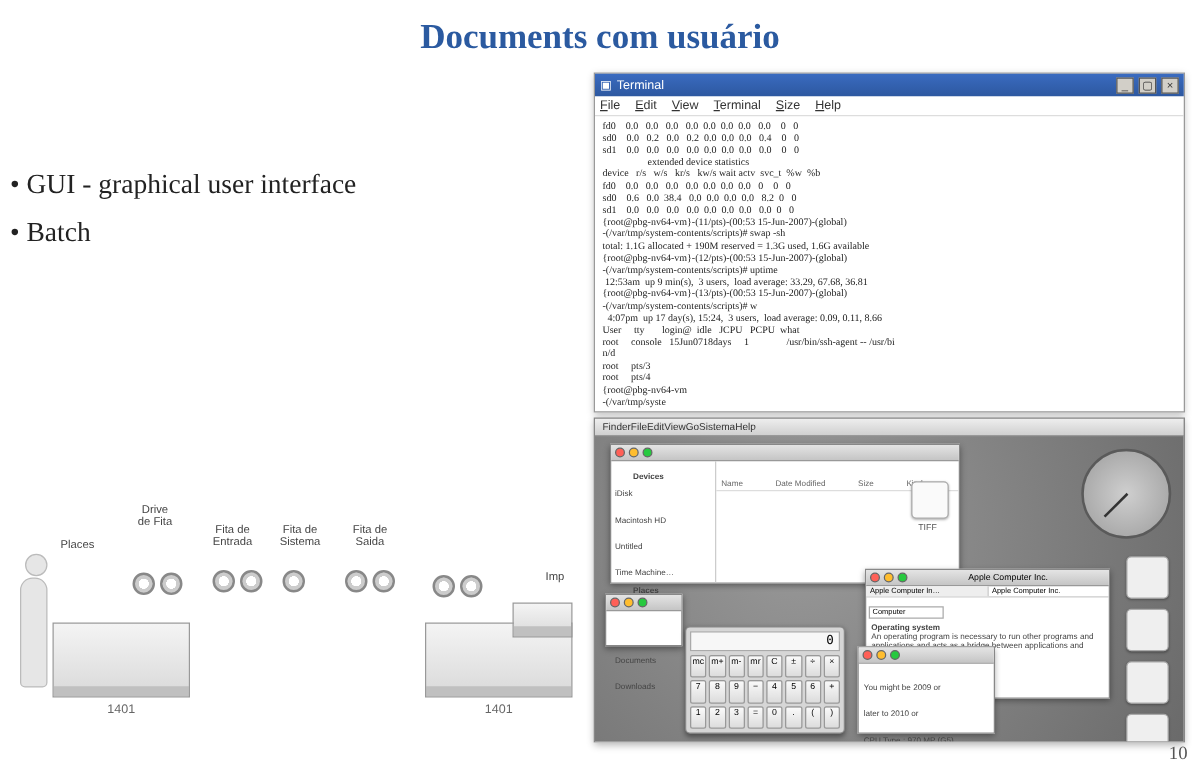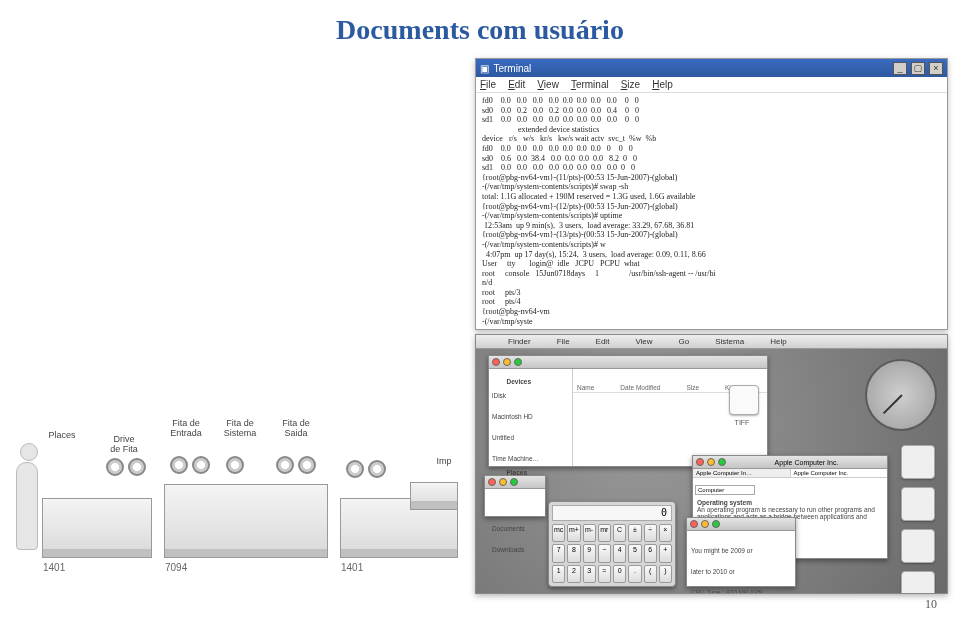--- a/index.html
+++ b/index.html
@@ -102,20 +102,21 @@
     position: absolute;
     background: linear-gradient(#f4f4f4,#d9d9d9);
     border: 1px solid #999;
     box-shadow: inset 0 -8px 0 #c0c0c0;
   }
   .bd-name {
     position: absolute;
     font-family: sans-serif;
     font-size: 10px;
     color: #666;
+    text-align: center;
     bottom: -16px;
     left: 0; right: 0;
   }
   .person {
     position: absolute;
     left: 2px;
     top: 84px;
     width: 22px;
     height: 88px;
     background: #e6e6e6;
@@ -201,21 +202,21 @@
   .dot { width: 8px; height: 8px; border-radius: 50%; border: 1px solid #666; }
   .dot.r{ background:#ff6057;} .dot.y{ background:#ffbd2e;} .dot.g{ background:#27c93f;}
   .taskbar {
     position: absolute;
     top: 0; left: 0; right: 0;
     height: 14px;
     background: linear-gradient(#eee,#d0d0d0);
     border-bottom: 1px solid #999;
     display: flex;
     align-items: center;
-    gap: 26px;
+    gap: 0;
     padding: 0 6px;
     font-family: sans-serif;
     font-size: 8px;
     color: #333;
   }
   .calc {
     position: absolute;
     left: 72px;
     bottom: 6px;
     width: 128px;
@@ -252,33 +253,35 @@
     line-height: 10px;
   }
   .small-text {
     font-family: sans-serif;
     font-size: 6.5px;
     color: #444;
     white-space: pre;
   }
   .pagenum {
     position: absolute;
-    right: 23px;
+    right: 10px;
     bottom: 10px;
     font-family: "Comic Sans MS", cursive;
-    font-size: 12px;
+    font-size: 15px;
     color: #555;
   }
 </style>
 </head>
 <body>
 
 <h1 class="page-title">Documents com usuário</h1>
 
 <ul class="bullets">
+  <li>GUI - graphical user interface</li>
+  <li>Batch</li>
 </ul>
 
 <div class="terminal">
   <div class="term-titlebar">
     <span>▣</span>
     <span>Terminal</span>
     <span class="spacer"></span>
     <span class="win-btn">_</span>
     <span class="win-btn">▢</span>
     <span class="win-btn">×</span>
@@ -314,39 +317,36 @@
 root     pts/3
 root     pts/4
 {root@pbg-nv64-vm
 -(/var/tmp/syste</pre>
 </div>
 
 <div class="batch-diagram">
   <div class="person"></div>
 
   <div class="bd-label" style="left:18px; top:52px">Places</div>
-  <div class="bd-label" style="left:80px; top:56px; white-space:pre">Drive
+  <div class="bd-label" style="left:80px; top:24px; white-space:pre">Drive
 de Fita</div>
   <div class="bd-label" style="left:142px; top:40px; white-space:pre">Fita de
 Entrada</div>
   <div class="bd-label" style="left:196px; top:40px; white-space:pre">Fita de
 Sistema</div>
   <div class="bd-label" style="left:252px; top:40px; white-space:pre">Fita de
 Saida</div>
   <div class="bd-label" style="left:400px; top:78px">Imp</div>
 
   <div class="bd-machine" style="left:28px; top:120px; width:110px; height:60px">
     <div class="bd-name">1401</div>
   </div>
   <div class="tape-reel" style="left:92px; top:80px"></div>
   <div class="tape-reel" style="left:114px; top:80px"></div>
 
-  <div class="bd-machine" style="left:150px; top:106px; width:164px; height:74px">
-    <div class="bd-name">7094</div>
-  </div>
   <div class="tape-reel" style="left:156px; top:78px"></div>
   <div class="tape-reel" style="left:178px; top:78px"></div>
   <div class="tape-reel" style="left:212px; top:78px"></div>
   <div class="tape-reel" style="left:262px; top:78px"></div>
   <div class="tape-reel" style="left:284px; top:78px"></div>
 
   <div class="bd-machine" style="left:326px; top:120px; width:118px; height:60px">
     <div class="bd-name">1401</div>
   </div>
   <div class="tape-reel" style="left:332px; top:82px"></div>

